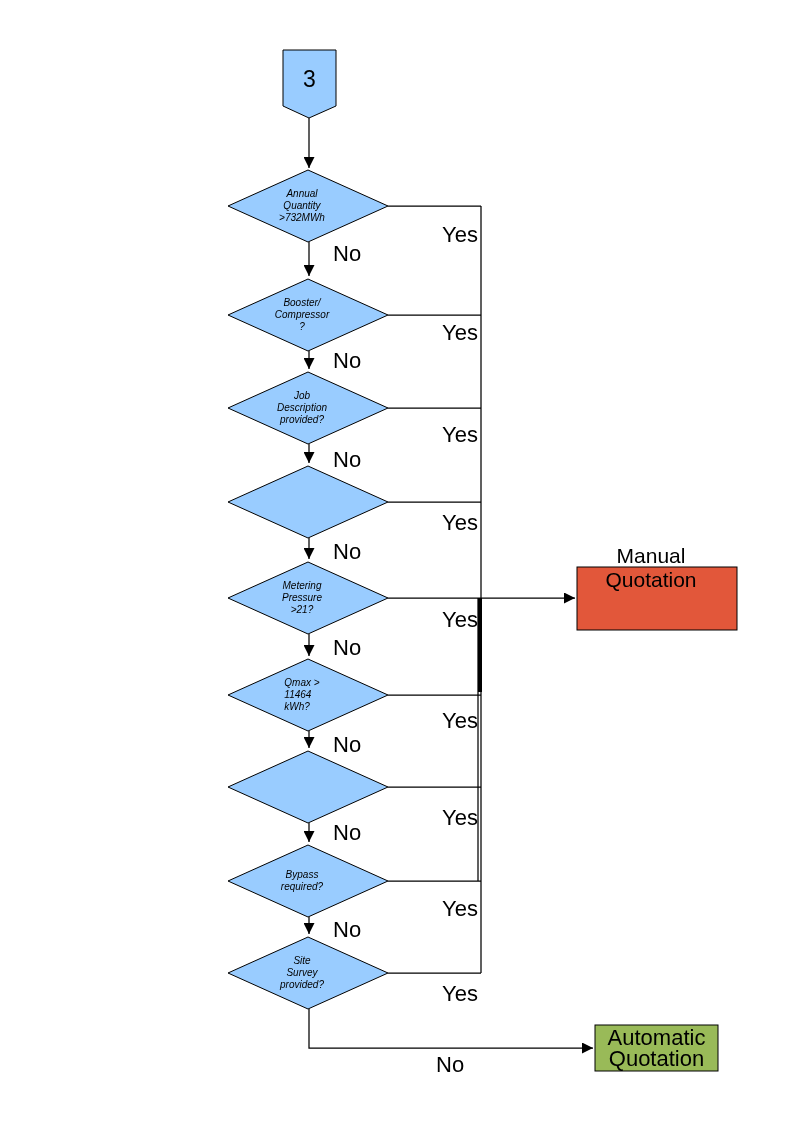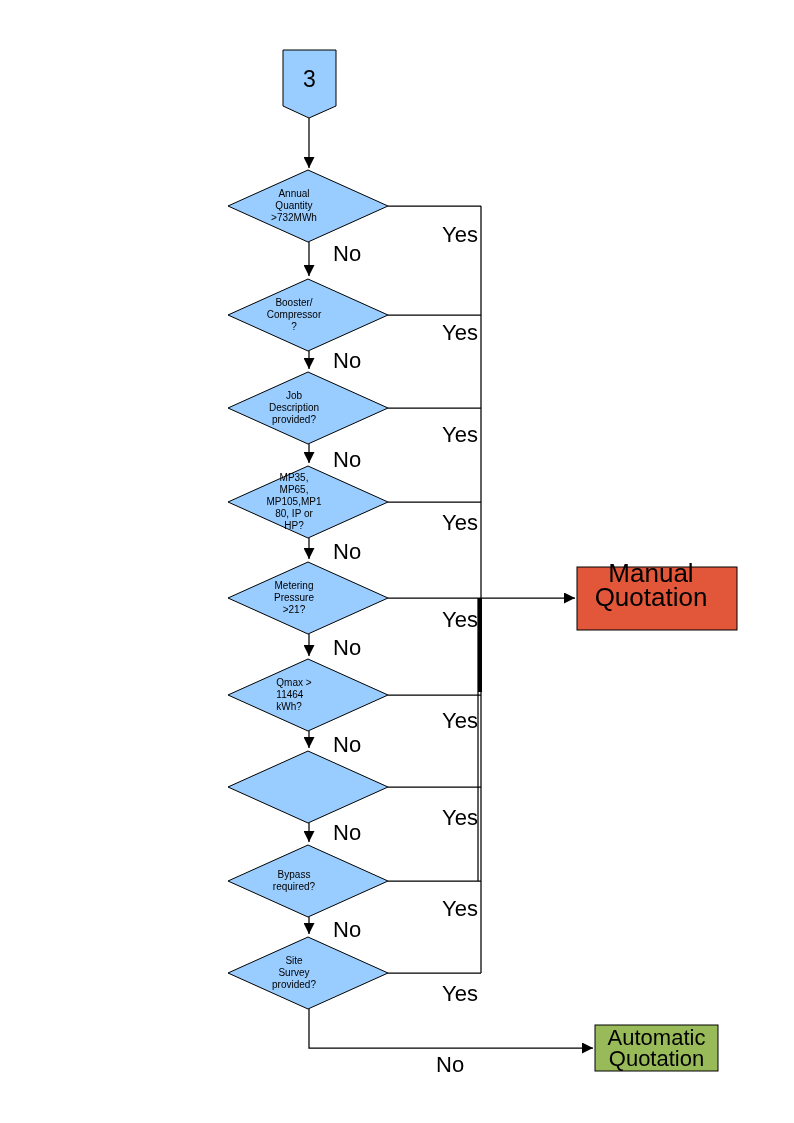--- a/index.html
+++ b/index.html
@@ -3,26 +3,26 @@
 <meta charset="utf-8">
 <style>
   html,body{margin:0;padding:0;}
   body{font-family:"Liberation Sans",sans-serif;background:#ffffff;}
   #canvas{position:relative;width:794px;height:1123px;background:#ffffff;overflow:hidden;}
   #fc-svg{position:absolute;left:0;top:0;}
   .lbl{position:absolute;color:#000;}
   .branch{font-size:22px;line-height:22px;white-space:nowrap;}
   .yes{width:60px;text-align:right;}
   .no{width:70px;text-align:left;}
-  .node-box{position:absolute;left:219px;width:150px;height:72px;display:flex;align-items:center;justify-content:center;}
+  .node-box{position:absolute;left:227px;width:150px;height:72px;display:flex;align-items:center;justify-content:center;font-style:italic;}
   .node-label{white-space:pre-line;font-size:10px;line-height:12px;text-align:center;color:#000;}
   .node-label.align-left{text-align:left;}
   .conn-box{position:absolute;left:283px;top:50px;width:53px;height:58px;display:flex;align-items:center;justify-content:center;font-size:23px;}
   .term-label{display:flex;align-items:center;justify-content:center;text-align:center;white-space:pre-line;color:#000;}
-  .manual-label{left:577px;top:553px;width:148px;height:63px;font-size:26px;line-height:24px;}
+  .manual-label{left:577px;top:536px;width:148px;height:63px;font-size:21px;line-height:24px;}
   .auto-label{left:595px;top:1025px;width:123px;height:46px;font-size:22px;line-height:21px;}
 </style>
 </head>
 <body>
 
 <div id="canvas">
 
   <svg id="fc-svg" width="794" height="1123" viewBox="0 0 794 1123">
     <defs>
       <marker id="arrowhead" viewBox="0 0 10 10" refX="10" refY="5" markerUnits="userSpaceOnUse" markerWidth="13" markerHeight="11" orient="auto">
@@ -88,27 +88,20 @@
   <div class="node-box" style="top:279px;">
       <span class="node-label">Booster/
 Compressor
 ?</span>
     </div>
   <div class="node-box" style="top:372px;">
       <span class="node-label">Job
 Description
 provided?</span>
     </div>
-  <div class="node-box" style="top:466px;">
-      <span class="node-label">MP35,
-MP65,
-MP105,MP1
-80, IP or
-HP?</span>
-    </div>
   <div class="node-box" style="top:562px;justify-content:center;">
       <span class="node-label">Metering
 Pressure
 &gt;21?</span>
     </div>
   <div class="node-box" style="top:659px;">
       <span class="node-label align-left">Qmax &gt;
 11464
 kWh?</span>
     </div>

